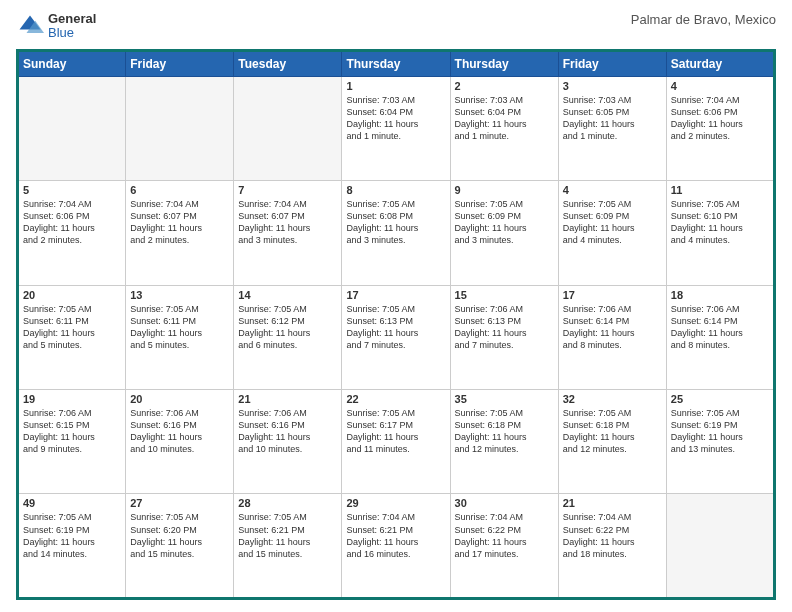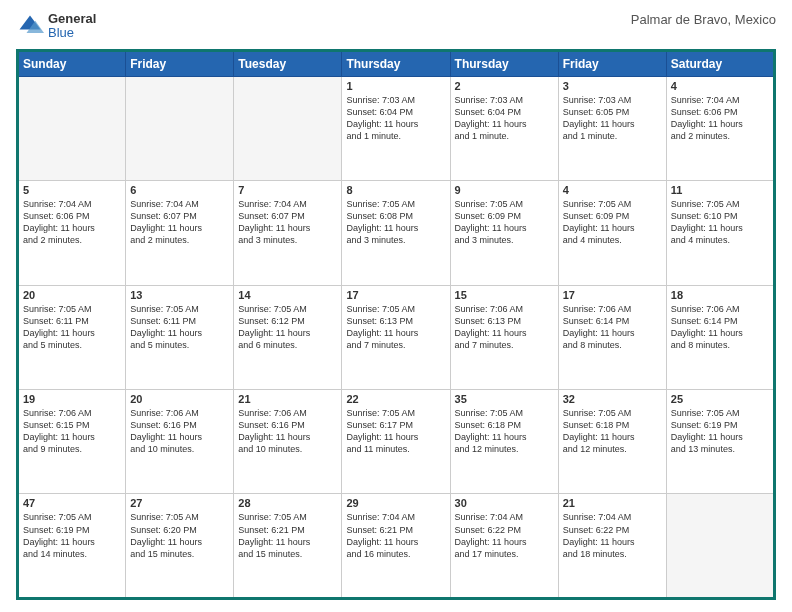--- a/index.html
+++ b/index.html
@@ -314,21 +314,21 @@
           <td>
             <span class="day-num">25</span>
             <div class="cell-text" style="white-space: pre-line;">Sunrise: 7:05 AM
 Sunset: 6:19 PM
 Daylight: 11 hours
 and 13 minutes.</div>
           </td>
         </tr>
         <tr>
           <td>
-            <span class="day-num">47</span>
+            <span class="day-num">49</span>
             <div class="cell-text" style="white-space: pre-line;">Sunrise: 7:05 AM
 Sunset: 6:19 PM
 Daylight: 11 hours
 and 14 minutes.</div>
           </td>
           <td>
             <span class="day-num">27</span>
             <div class="cell-text" style="white-space: pre-line;">Sunrise: 7:05 AM
 Sunset: 6:20 PM
 Daylight: 11 hours

